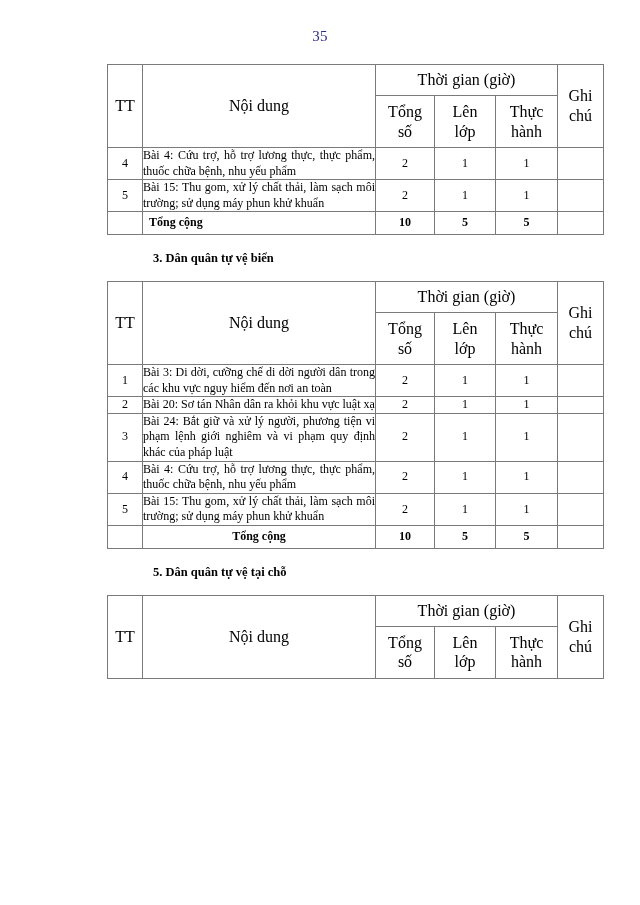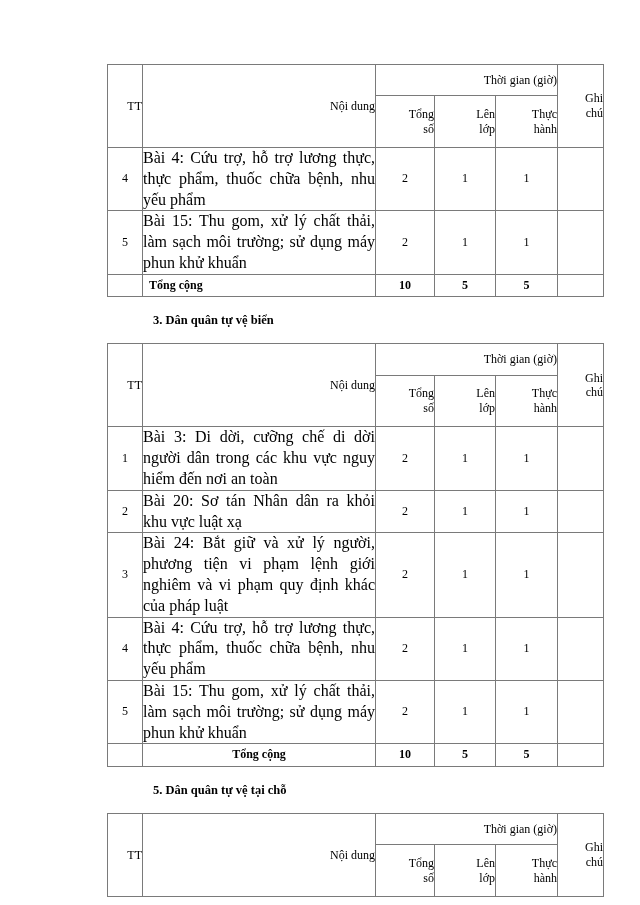--- a/index.html
+++ b/index.html
@@ -53,39 +53,39 @@
   }
   
   col.c-tt      { width: 35px; }
   col.c-noidung { width: 233px; }
   col.c-tong    { width: 59px; }
   col.c-lenlop  { width: 61px; }
   col.c-thuc    { width: 62px; }
   col.c-ghichu  { width: 46px; }
 
   .hdr {
-    text-align: right;
+    text-align: center;
     font-weight: bold;
-    font-size: 12px;
+    font-size: 16px;
     line-height: 1.22;
     padding: 3px 2px;
   }
   .hdr-tall { height: 82px; }
   .hdr-span { height: 30px; }
   .hdr-sub  { height: 50px; }
 
   td.tt {
     text-align: center;
     font-size: 12px;
   }
   td.body-cell {
     text-align: justify;
     text-align-last: left;
     padding: 2px 5px 3px 6px;
-    font-size: 16px;
+    font-size: 12px;
     line-height: 1.30;
     hyphens: none;
   }
   td.num {
     text-align: center;
     font-size: 12px;
   }
   td.ghi { }
 
   tr.total-row td {
@@ -113,20 +113,21 @@
   .gap-heading-3     { height: 9px; }
   .gap-after-table-2 { height: 10px; }
   .gap-heading-4     { height: 9px; }
   .heading-indent { padding-left: 40px; }
 </style>
 </head>
 <body>
 
 <div class="page">
 
+  <div class="page-number">35</div>
 
   <div class="content">
 
     <table class="doc-table">
       <colgroup>
         <col class="c-tt">
           <col class="c-noidung">
           <col class="c-tong">
           <col class="c-lenlop">
           <col class="c-thuc">

